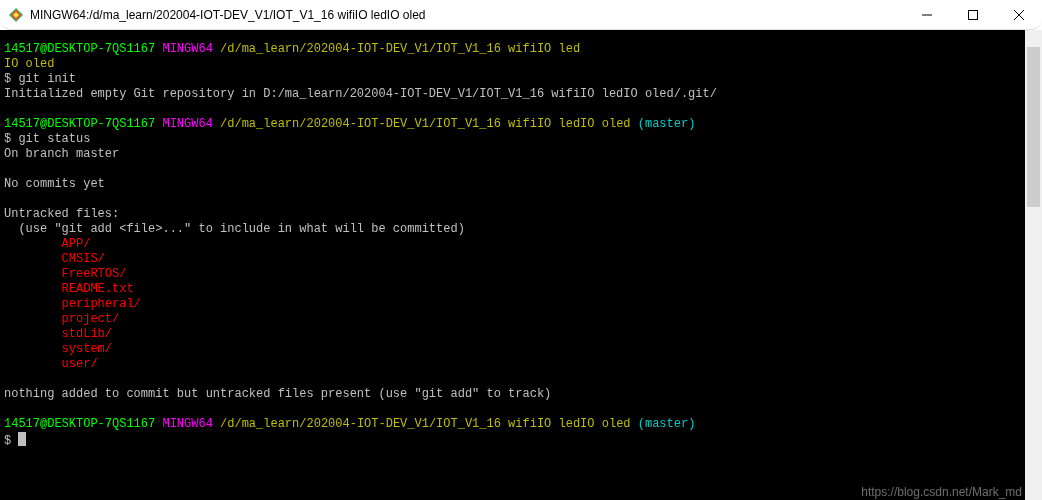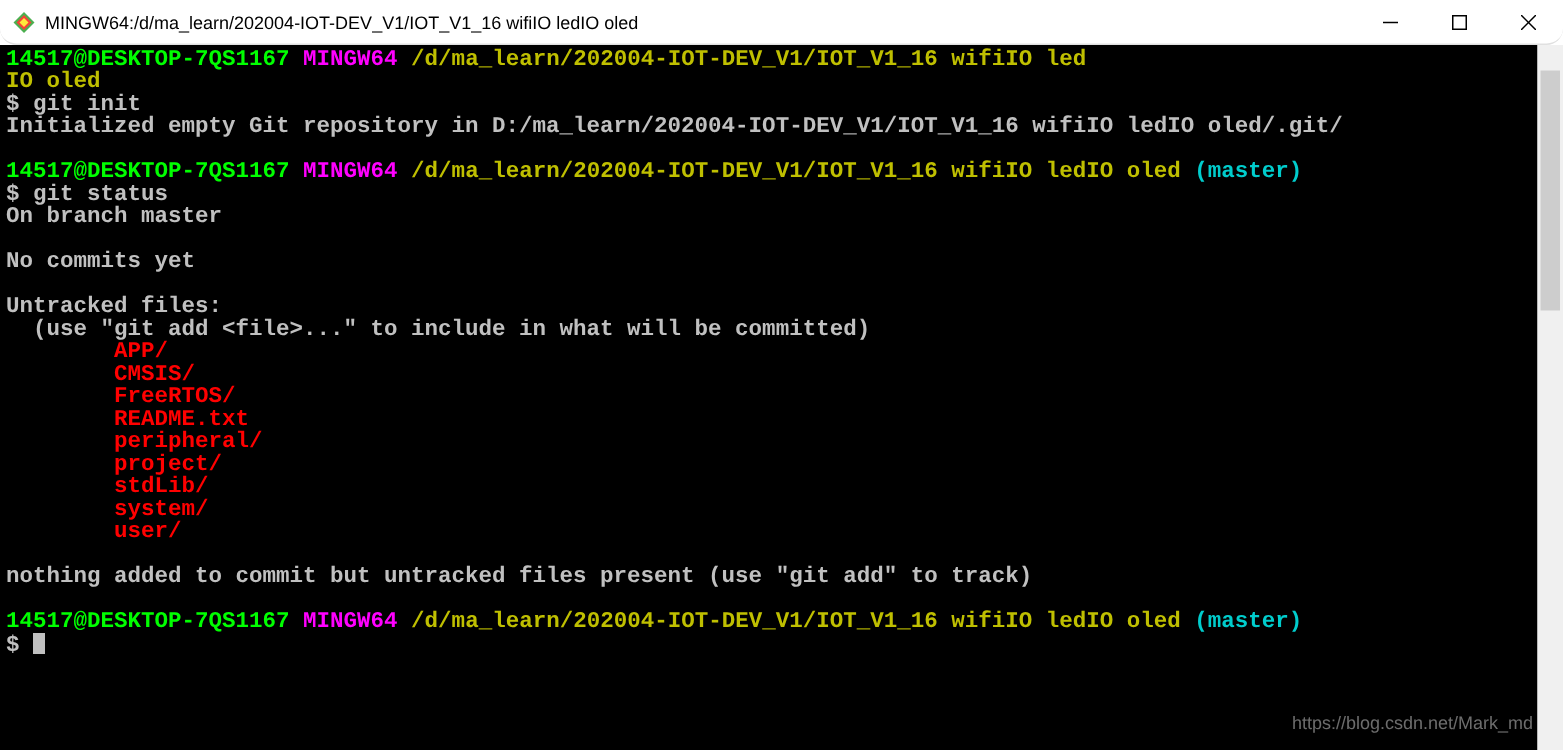--- a/index.html
+++ b/index.html
@@ -47,26 +47,25 @@
     }
     .terminal-wrap {
       position: relative;
       height: calc(500px - 30px);
       display: flex;
     }
     .terminal {
       background: #000;
       color: #c0c0c0;
       flex: 1;
-      padding: 2px 4px;
+      padding: 12px 4px;
       line-height: 15px;
       white-space: pre;
-      font-size: 15px;
+      font-size: 12px;
       overflow: hidden;
-      font-weight: bold;
     }
     .scrollbar {
       width: 17px;
       background: #f0f0f0;
       position: relative;
     }
     .scrollbar-thumb {
       position: absolute;
       top: 17px;
       left: 2px;
@@ -81,21 +80,21 @@
     .red { color: #ff0000; }
     .cursor {
       display: inline-block;
       width: 8px;
       height: 14px;
       background: #c0c0c0;
       vertical-align: -2px;
     }
     .watermark {
       position: absolute;
-      bottom: 11px;
+      bottom: 1px;
       right: 20px;
       font-family: "Segoe UI", sans-serif;
       font-size: 12px;
       color: rgba(180,180,180,0.6);
       pointer-events: none;
     }
   </style>
 </head>
 <body>
 

